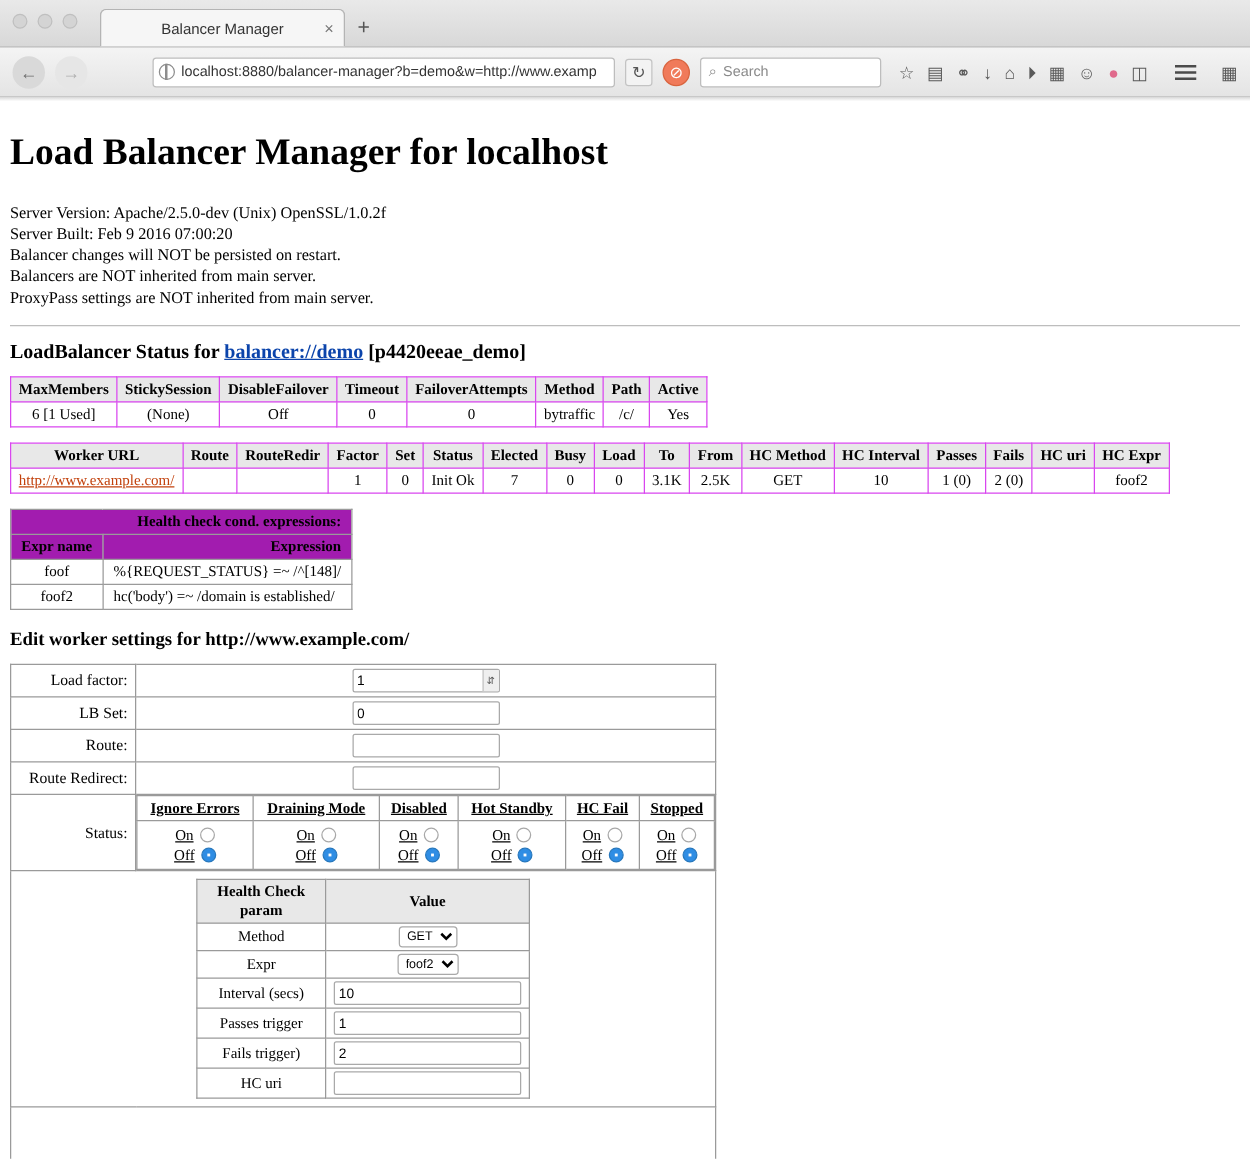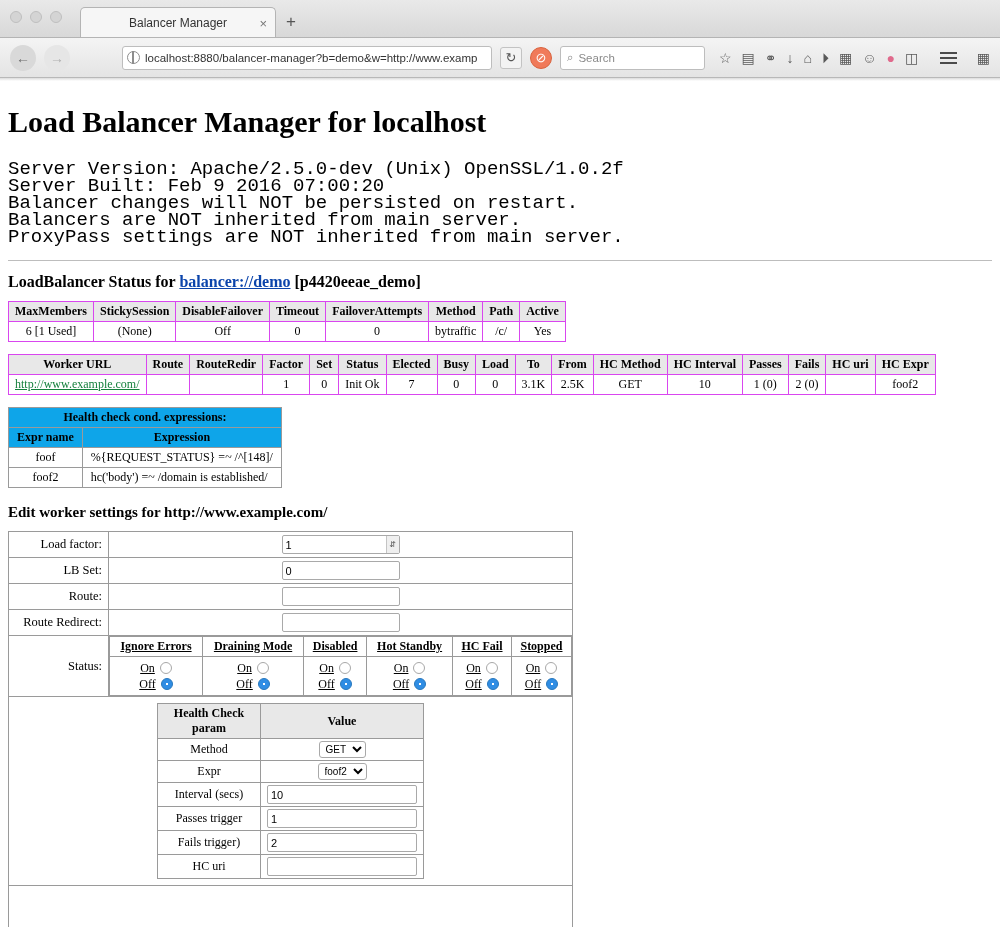--- a/index.html
+++ b/index.html
@@ -124,43 +124,43 @@
   .page { padding: 18px 8px 0 8px; color: #000; font-size: 13px; }
   h1.title {
     font-size: 30px; font-weight: bold; margin: 6px 0 22px 0;
     font-family: "Liberation Serif", serif;
   }
   h2.sub {
     font-size: 16px; font-weight: bold; margin: 6px 0 10px 0;
     font-family: "Liberation Serif", serif;
   }
   h2.sub a { color: #0b44ab; }
-  .info { font-size: 19px; line-height: 17px; font-family: Liberation Mono, monospace; }
+  .info { font-size: 13px; line-height: 17px; font-family: Liberation Serif, serif; }
   hr.rule { border: none; border-top: 1px solid #bdbdbd; margin: 14px 0 12px 0; }
 
   table.grid {
     border-collapse: collapse;
     font-size: 12px;
     font-family: "Liberation Serif", serif;
     margin-bottom: 12px;
   }
   table.grid th, table.grid td {
     border: 1px solid #d946ef;
     padding: 2px 6px;
     text-align: center;
     white-space: nowrap;
   }
   table.grid th { background: #e8e8e8; font-weight: bold; }
-  table.grid td a { color: #15803d; }
+  table.grid td a { color: #c2410c; }
   td.left { text-align: left; }
 
   
   table.hc { border-collapse: collapse; font-size: 12px; font-family: "Liberation Serif", serif; margin-bottom: 16px; }
   table.hc th, table.hc td { border: 1px solid #9a9a9a; padding: 2px 8px; }
-  table.hc th { background: #0ea5e9; font-weight: bold; text-align: center; }
+  table.hc th { background: #a21caf; font-weight: bold; text-align: right; }
   table.hc td.name { text-align: center; }
   table.hc td.expr { text-align: left; font-family: "Liberation Serif", serif; }
 
   h3.edit {
     font-size: 15px; font-weight: bold; margin: 16px 0 10px 0;
     font-family: "Liberation Serif", serif;
   }
 
   
   table.form { border-collapse: collapse; font-size: 12.5px; font-family: "Liberation Serif", serif; width: 565px; }

